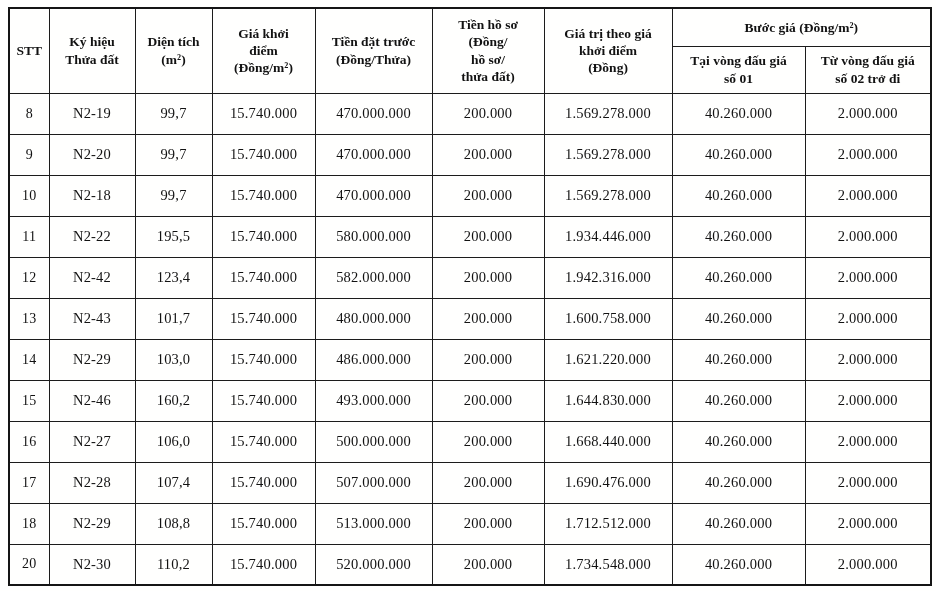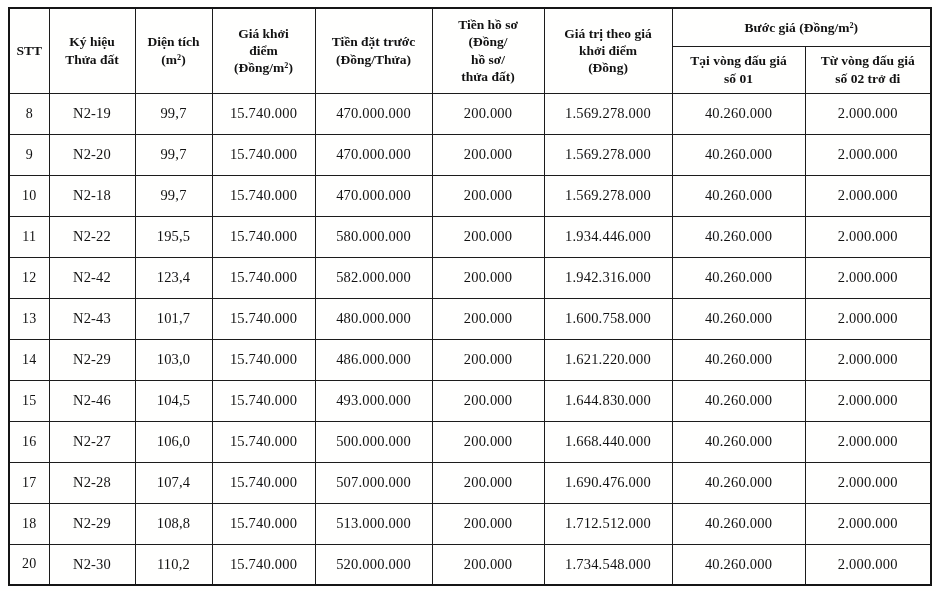--- a/index.html
+++ b/index.html
@@ -167,21 +167,21 @@
           <td>15.740.000</td>
           <td>486.000.000</td>
           <td>200.000</td>
           <td>1.621.220.000</td>
           <td>40.260.000</td>
           <td>2.000.000</td>
         </tr>
         <tr>
           <td>15</td>
           <td>N2-46</td>
-          <td>104,5</td>
+          <td>160,2</td>
           <td>15.740.000</td>
           <td>493.000.000</td>
           <td>200.000</td>
           <td>1.644.830.000</td>
           <td>40.260.000</td>
           <td>2.000.000</td>
         </tr>
         <tr>
           <td>16</td>
           <td>N2-27</td>

